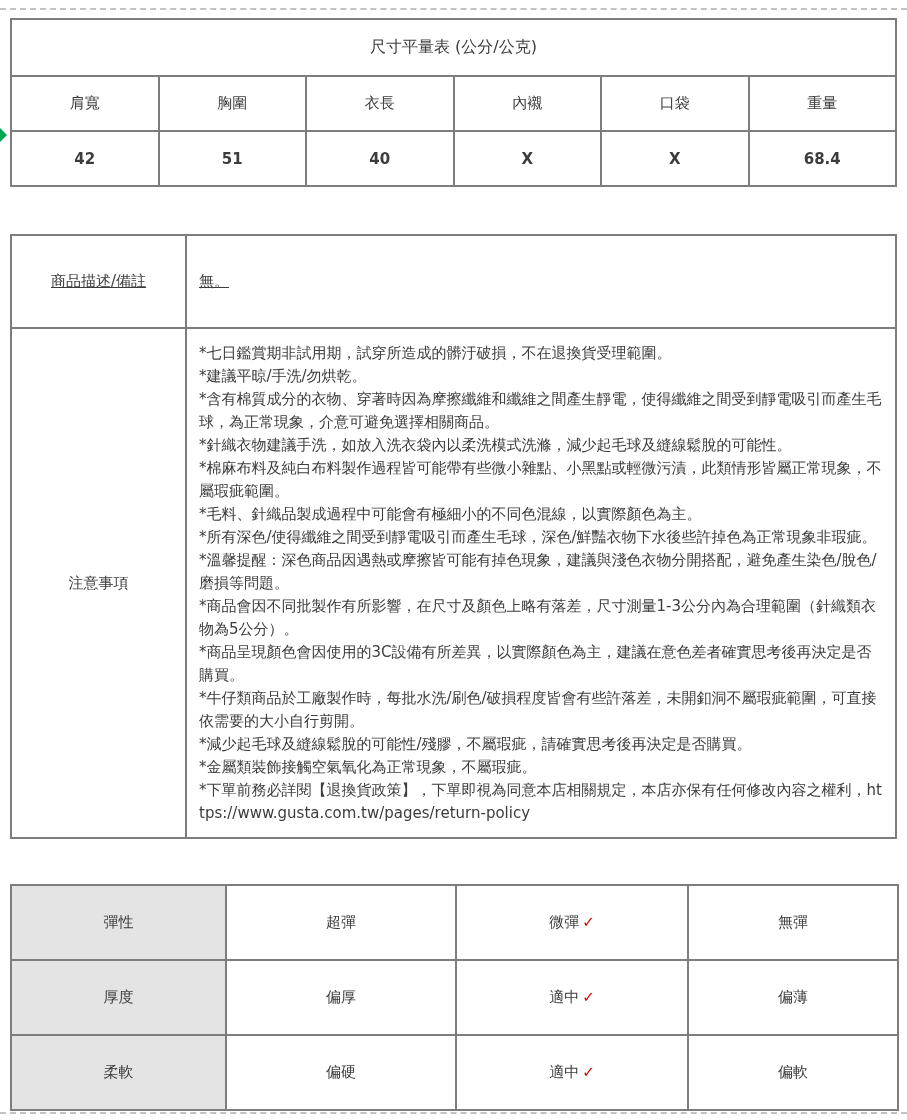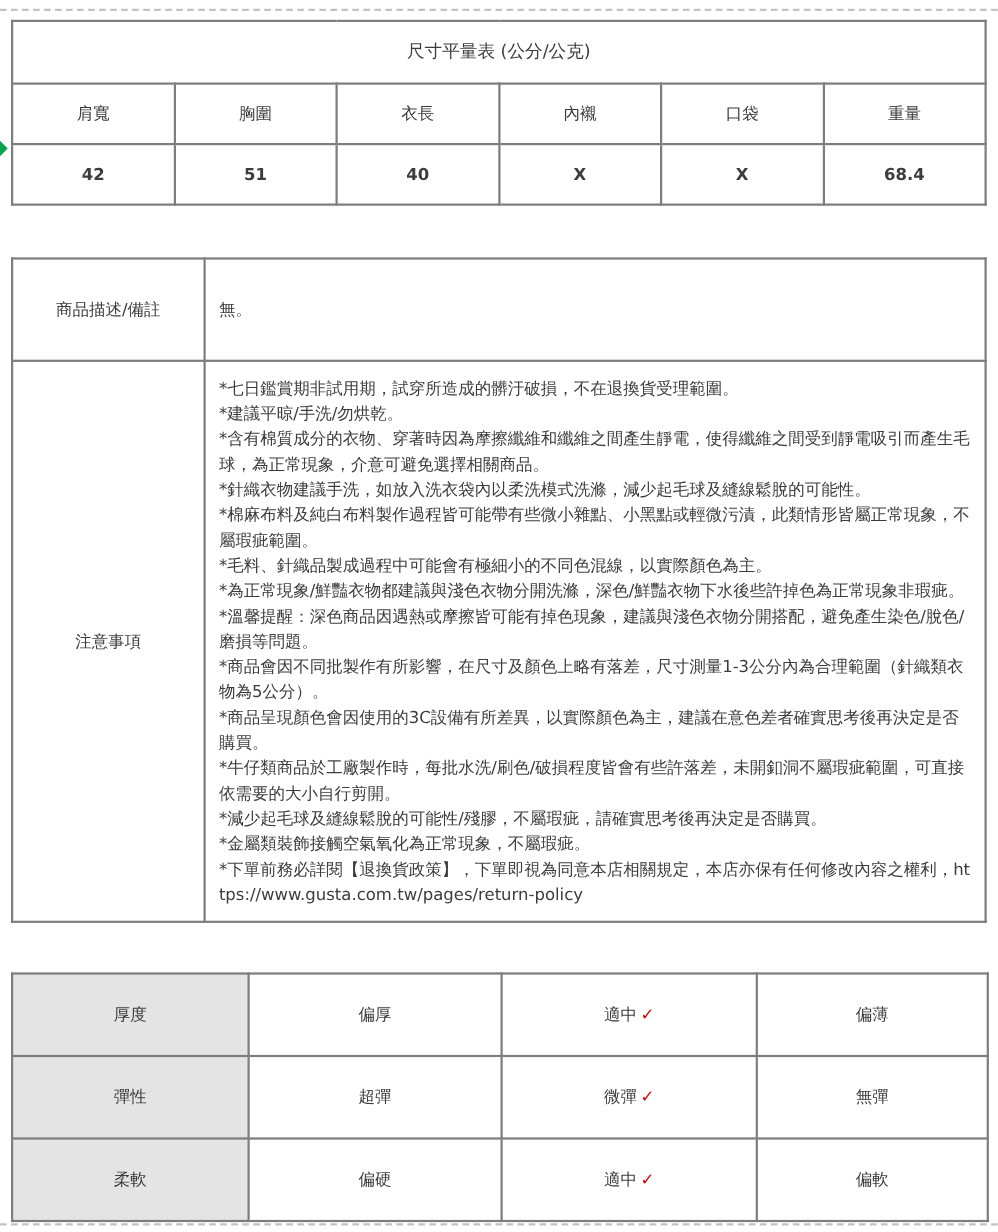--- a/index.html
+++ b/index.html
@@ -20,21 +20,21 @@
   
   .size-table td { text-align: center; vertical-align: middle; }
   .size-table .title-row td { height: 57px; font-size: 16px; }
   .size-table .header-row td { height: 55px; }
   .size-table .value-row td { height: 55px; font-weight: bold; }
 
   
   .info-table { margin-top: 47px; }
   .info-table .label-cell { width: 175px; text-align: center; vertical-align: middle; padding: 4px; }
   .info-table .content-cell { text-align: left; vertical-align: middle; padding: 8px 12px; }
-  .info-table .desc-row td { height: 93px; }
+  .info-table .desc-row td { height: 93px; text-decoration: underline; }
   .info-table .notes-cell { height: 510px; }
   .note { line-height: 23px; word-break: break-all; }
 
   
   .attr-table { margin-top: 45px; }
   .attr-table td { height: 75px; text-align: center; vertical-align: middle; }
   .attr-table .attr-label { background: #e4e4e4; }
   .check { color: #d40000; font-weight: bold; margin-left: 3px; }
 
   .green-marker {
@@ -84,21 +84,21 @@
     </tr>
     <tr>
       <td class="label-cell">注意事項</td>
       <td class="content-cell notes-cell">
         <div class="note">*七日鑑賞期非試用期，試穿所造成的髒汙破損，不在退換貨受理範圍。</div>
         <div class="note">*建議平晾/手洗/勿烘乾。</div>
         <div class="note">*含有棉質成分的衣物、穿著時因為摩擦纖維和纖維之間產生靜電，使得纖維之間受到靜電吸引而產生毛球，為正常現象，介意可避免選擇相關商品。</div>
         <div class="note">*針織衣物建議手洗，如放入洗衣袋內以柔洗模式洗滌，減少起毛球及縫線鬆脫的可能性。</div>
         <div class="note">*棉麻布料及純白布料製作過程皆可能帶有些微小雜點、小黑點或輕微污漬，此類情形皆屬正常現象，不屬瑕疵範圍。</div>
         <div class="note">*毛料、針織品製成過程中可能會有極細小的不同色混線，以實際顏色為主。</div>
-        <div class="note">*為正常現象/鮮豔衣物都建議與淺色衣物分開洗滌，深色/鮮豔衣物下水後些許掉色為正常現象非瑕疵。</div>
+        <div class="note">*所有深色/使得纖維之間受到靜電吸引而產生毛球，深色/鮮豔衣物下水後些許掉色為正常現象非瑕疵。</div>
         <div class="note">*溫馨提醒：深色商品因遇熱或摩擦皆可能有掉色現象，建議與淺色衣物分開搭配，避免產生染色/脫色/磨損等問題。</div>
         <div class="note">*商品會因不同批製作有所影響，在尺寸及顏色上略有落差，尺寸測量1-3公分內為合理範圍（針織類衣物為5公分）。</div>
         <div class="note">*商品呈現顏色會因使用的3C設備有所差異，以實際顏色為主，建議在意色差者確實思考後再決定是否購買。</div>
         <div class="note">*牛仔類商品於工廠製作時，每批水洗/刷色/破損程度皆會有些許落差，未開釦洞不屬瑕疵範圍，可直接依需要的大小自行剪開。</div>
         <div class="note">*減少起毛球及縫線鬆脫的可能性/殘膠，不屬瑕疵，請確實思考後再決定是否購買。</div>
         <div class="note">*金屬類裝飾接觸空氣氧化為正常現象，不屬瑕疵。</div>
         <div class="note">*下單前務必詳閱【退換貨政策】，下單即視為同意本店相關規定，本店亦保有任何修改內容之權利，https://www.gusta.com.tw/pages/return-policy</div>
       </td>
     </tr>
   </tbody>
@@ -106,30 +106,30 @@
 
   <table class="attr-table">
     <colgroup>
       <col style="width:215px">
       <col style="width:230px">
       <col style="width:232px">
       <col style="width:210px">
     </colgroup>
     <tbody>
         <tr>
+      <td class="attr-label">彈性</td>
+      <td><span>超彈</span></td>
+      <td><span>微彈</span><span class="check">✓</span></td>
+      <td><span>無彈</span></td>
+    </tr>
+    <tr>
       <td class="attr-label">厚度</td>
       <td><span>偏厚</span></td>
       <td><span>適中</span><span class="check">✓</span></td>
       <td><span>偏薄</span></td>
-    </tr>
-    <tr>
-      <td class="attr-label">彈性</td>
-      <td><span>超彈</span></td>
-      <td><span>微彈</span><span class="check">✓</span></td>
-      <td><span>無彈</span></td>
     </tr>
     <tr>
       <td class="attr-label">柔軟</td>
       <td><span>偏硬</span></td>
       <td><span>適中</span><span class="check">✓</span></td>
       <td><span>偏軟</span></td>
     </tr>
   </tbody>
     </table>
 

